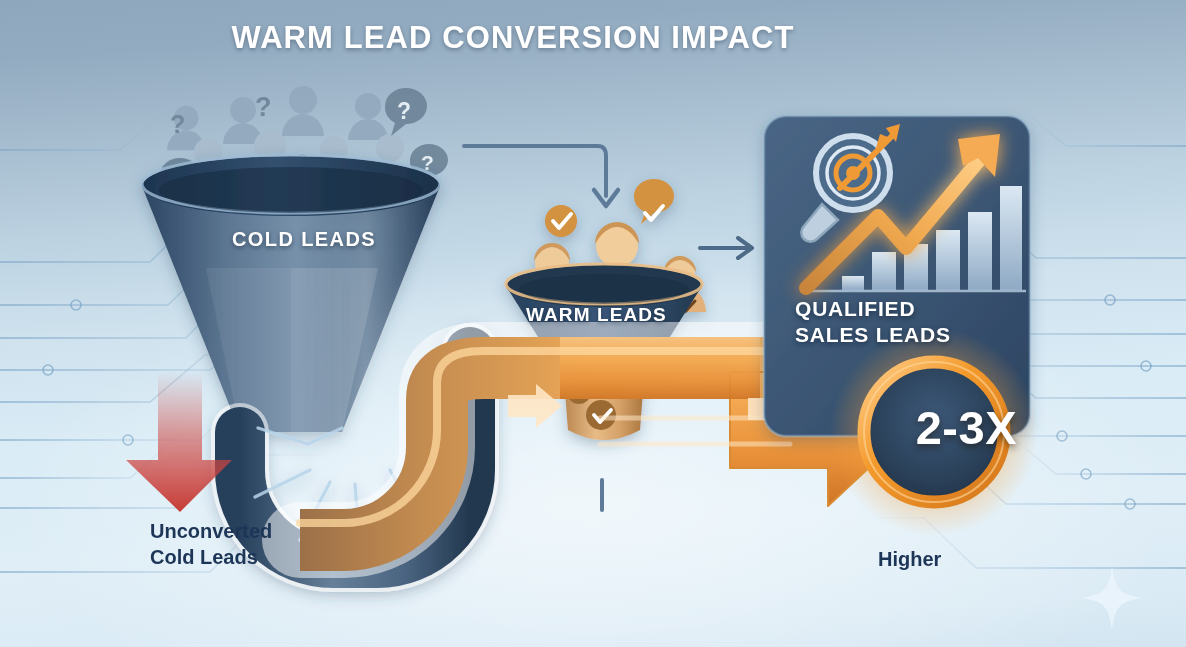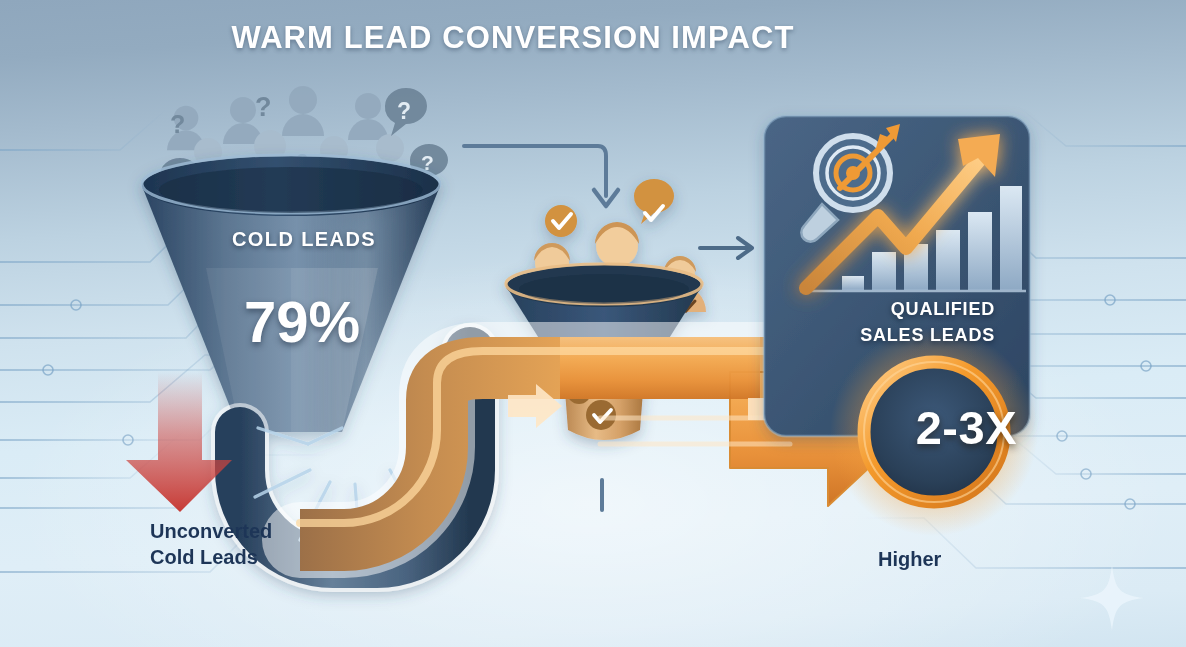--- a/index.html
+++ b/index.html
@@ -37,22 +37,22 @@
   .artlabel{
     position:absolute; color:#fff; font-weight:700;
     text-shadow:0 2px 4px rgba(20,35,55,.55);
     white-space:nowrap;
   }
   #cold-leads-label{ left:232px; top:228px; font-size:20px; letter-spacing:1.4px; }
   #cold-pct{ left:244px; top:288px; font-size:58px; letter-spacing:0px;
              text-shadow:0 3px 6px rgba(15,30,50,.5); }
   #warm-leads-label{ left:526px; top:304px; font-size:19px; letter-spacing:1.1px; }
   #qualified-label{
-    position:absolute; left:795px; top:296px; width:200px; text-align:right;
-    color:#fff; font-weight:700; font-size:18px; line-height:26px; letter-spacing:.8px;
+    position:absolute; left:795px; top:296px; width:200px; text-align:left;
+    color:#fff; font-weight:700; font-size:21px; line-height:26px; letter-spacing:.8px;
     text-shadow:0 2px 5px rgba(10,25,45,.6);
   }
   #multiplier{
     position:absolute; left:851px; top:400px; width:166px; text-align:right;
     color:#fff; font-weight:700; font-size:47px; letter-spacing:.5px;
     text-shadow:0 3px 7px rgba(30,18,5,.55);
   }
 
   
   .caption{
@@ -435,22 +435,22 @@
       <circle cx="934" cy="432" r="70" fill="url(#badgeG)" stroke="url(#ringG)" stroke-width="13"></circle>
       <circle cx="934" cy="432" r="70" fill="none" stroke="#ffd79b" stroke-width="2" opacity=".6"></circle>
     </g>
 
     <path d="M602 480 V510" stroke="#5d7b99" stroke-width="4" stroke-linecap="round"></path>
   </svg>
 
   <div id="title">WARM LEAD CONVERSION IMPACT</div>
 
   <div class="artlabel" id="cold-leads-label">COLD LEADS</div>
-  <div class="artlabel" id="cold-pct">79%</div>
-
+
+  <div class="artlabel" id="warm-leads-label">WARM LEADS</div>
 
   <div id="qualified-label">
     <div>QUALIFIED</div>
     <div>SALES LEADS</div>
   </div>
 
   <div id="multiplier">2-3X</div>
 
   <div class="caption" id="cap-cold">
     <div>Unconverted</div>

